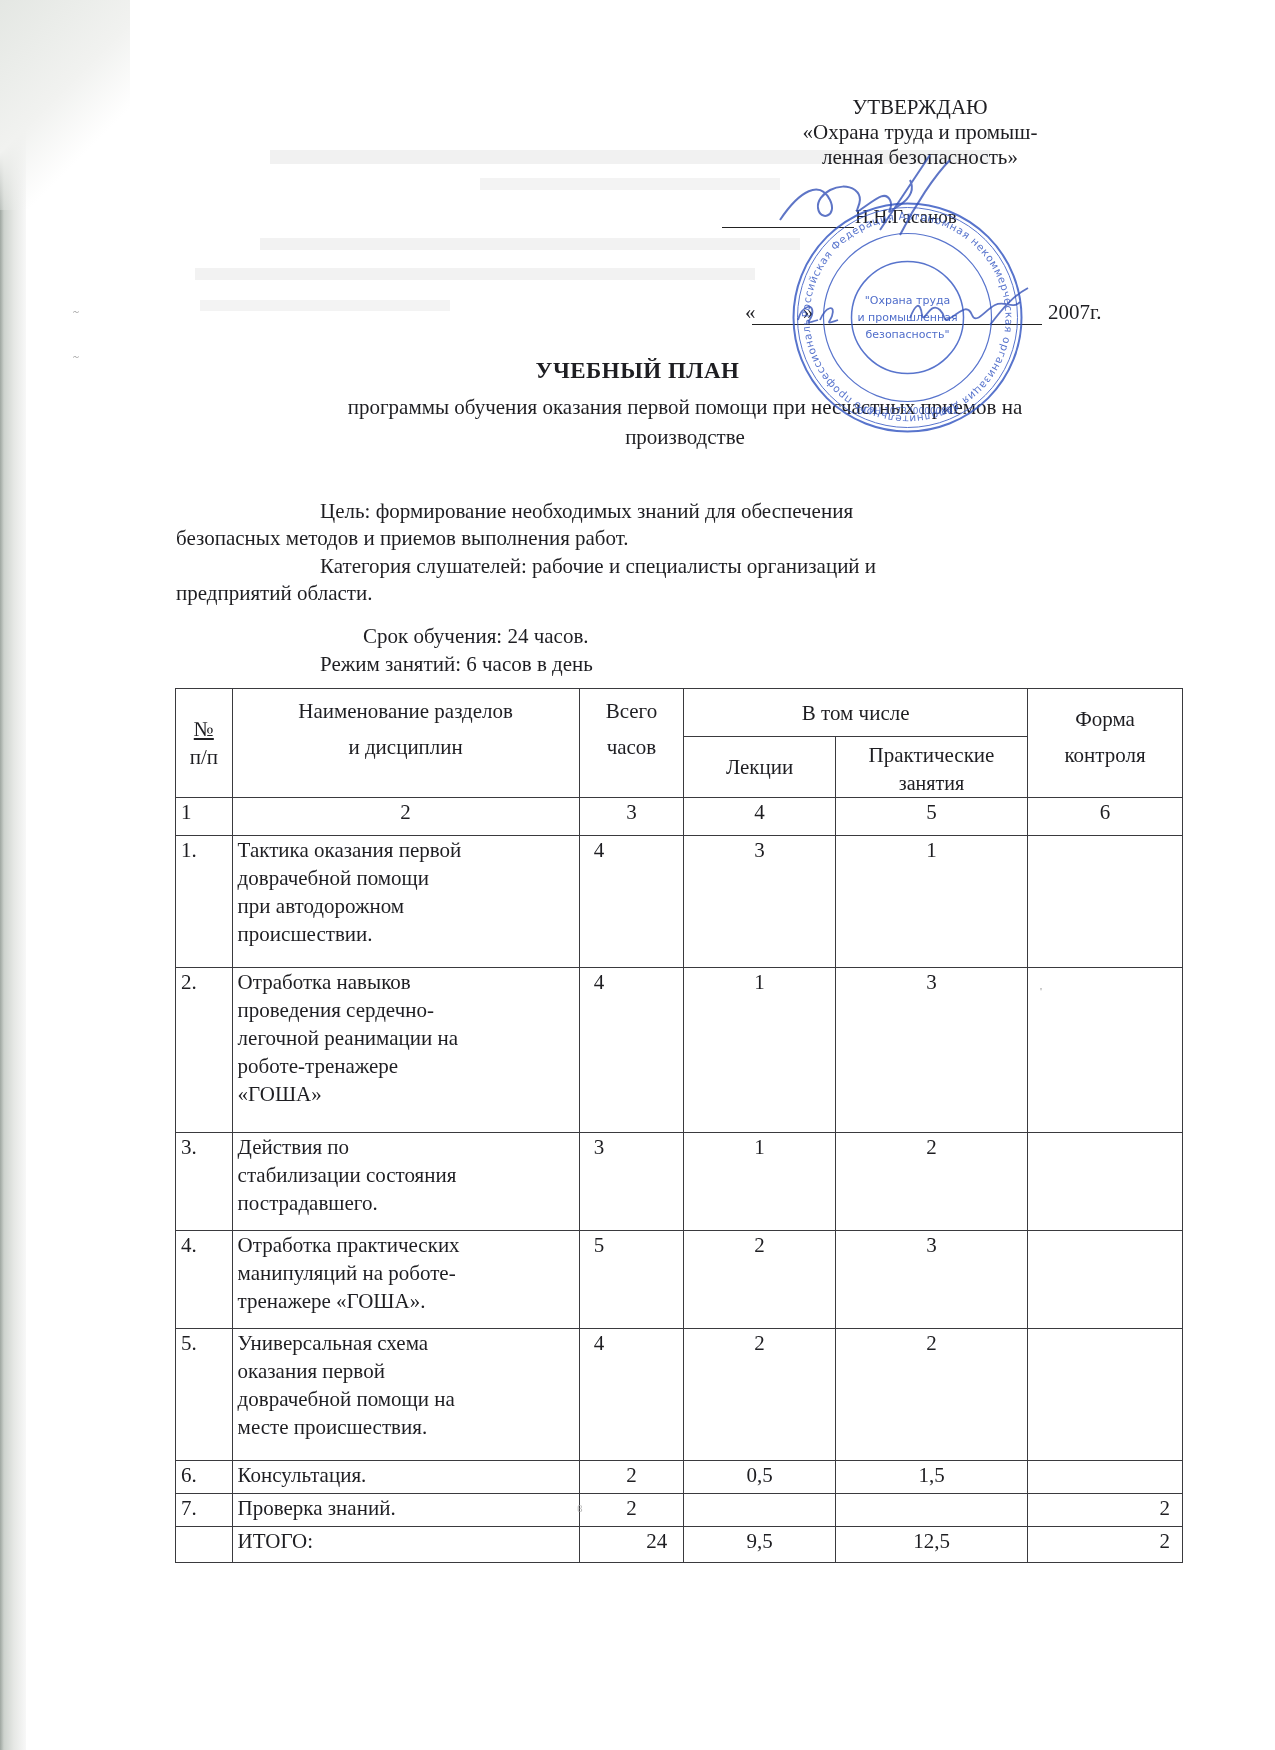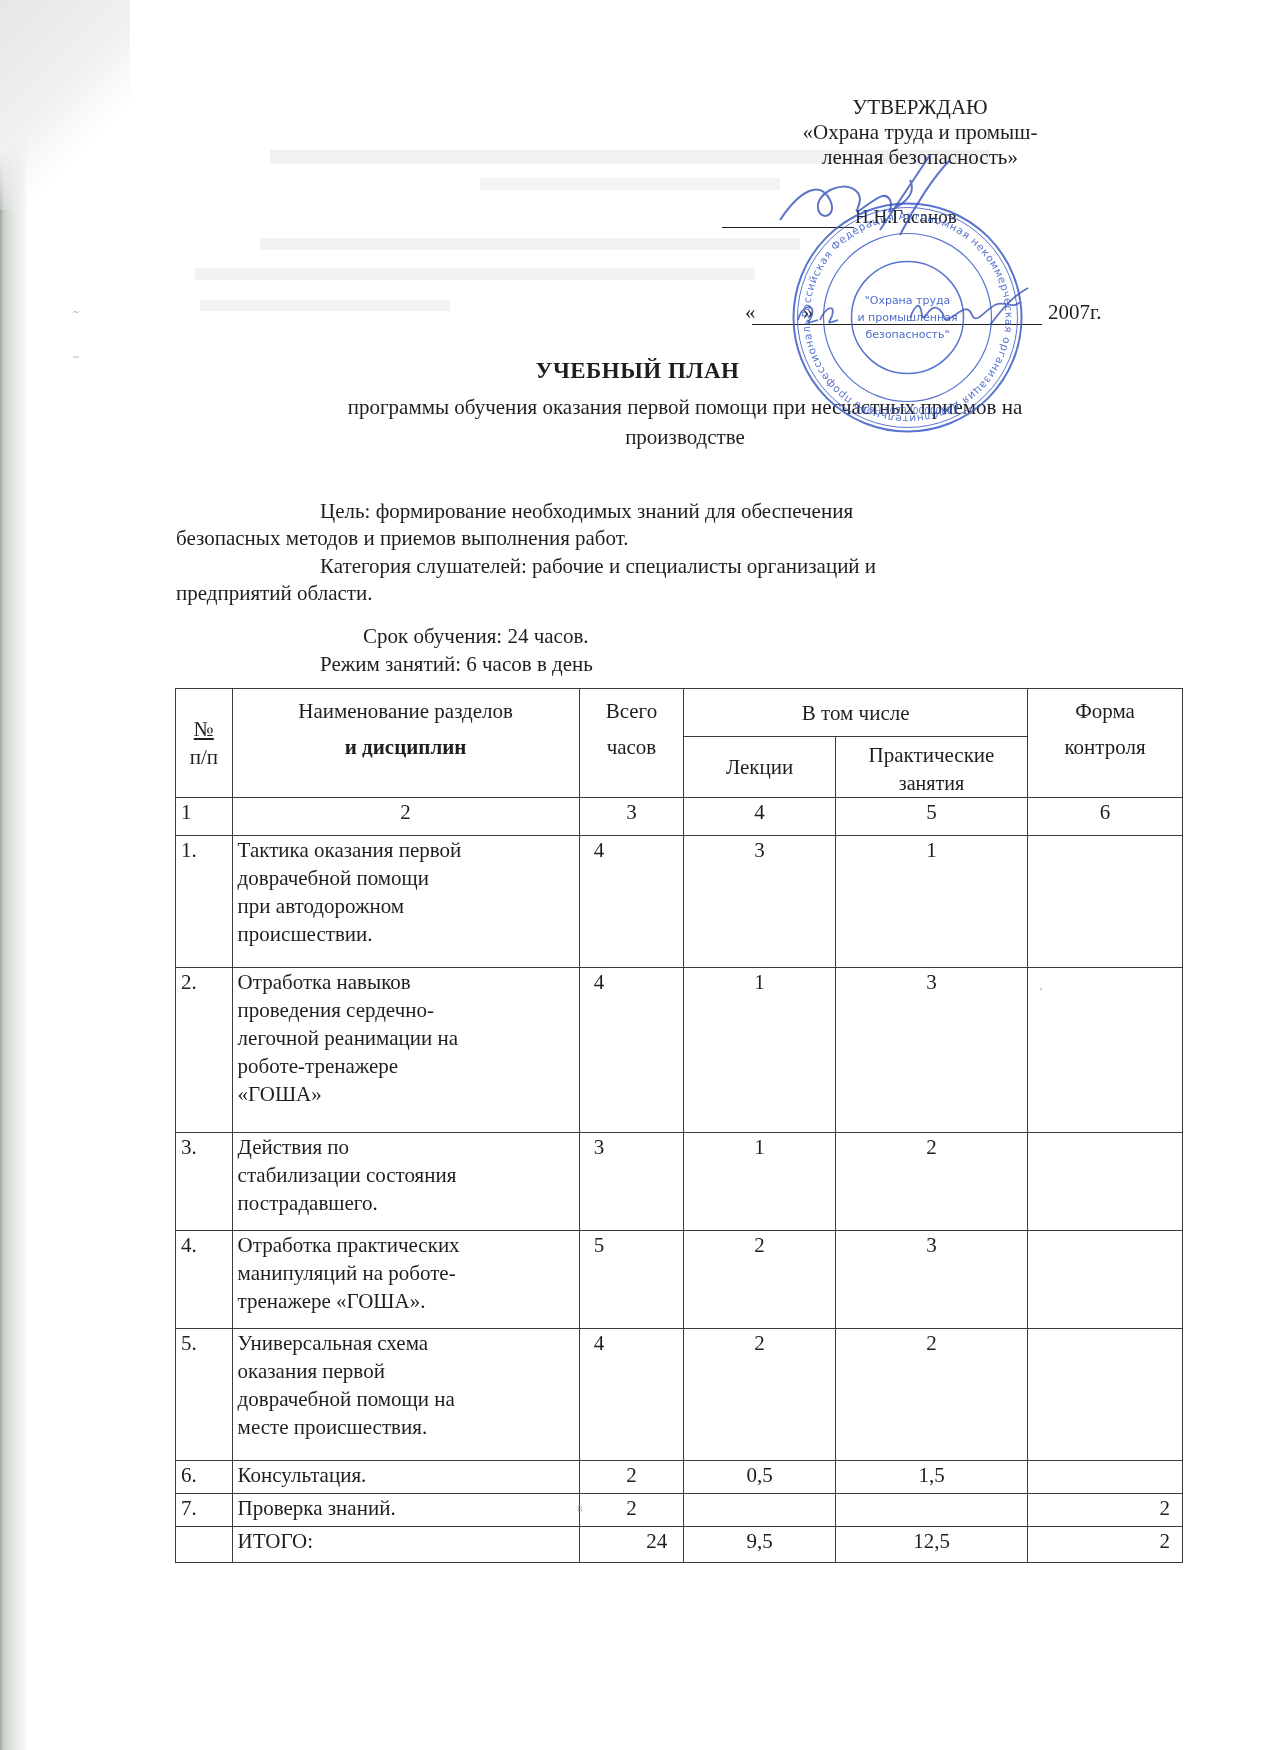--- a/index.html
+++ b/index.html
@@ -112,28 +112,28 @@
       <col class="c-form">
   </colgroup>
   <tbody>
       <tr style="height:48px;">
     <th rowspan="2" style="padding:0 2px;">
       <div style="text-decoration:underline;">№</div>
       <div>п/п</div>
     </th>
     <th rowspan="2" style="vertical-align:top;padding-top:8px;">
       <div>Наименование разделов</div>
-      <div style="margin-top:8px;font-weight:bold;">и дисциплин</div>
+      <div style="margin-top:8px;">и дисциплин</div>
     </th>
     <th rowspan="2" style="vertical-align:top;padding-top:8px;">
       <div>Всего</div>
       <div style="margin-top:8px;">часов</div>
     </th>
     <th colspan="2">В том числе</th>
-    <th rowspan="2" style="vertical-align:top;padding-top:8px;">
+    <th rowspan="2" style="vertical-align:top;padding-top:16px;">
       <div>Форма</div>
       <div style="margin-top:8px;">контроля</div>
     </th>
   </tr>
   <tr style="height:49px;">
     <th style="vertical-align:top;padding-top:16px;">Лекции</th>
     <th style="vertical-align:top;padding-top:4px;border-radius:21px;">
       <div>Практические</div>
       <div style="font-size:20px;">занятия</div>
     </th>

